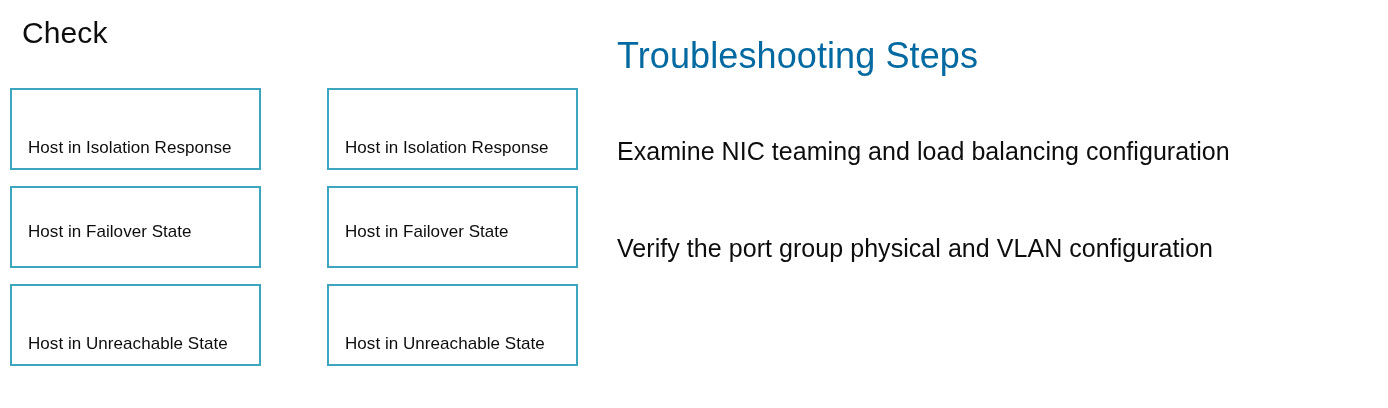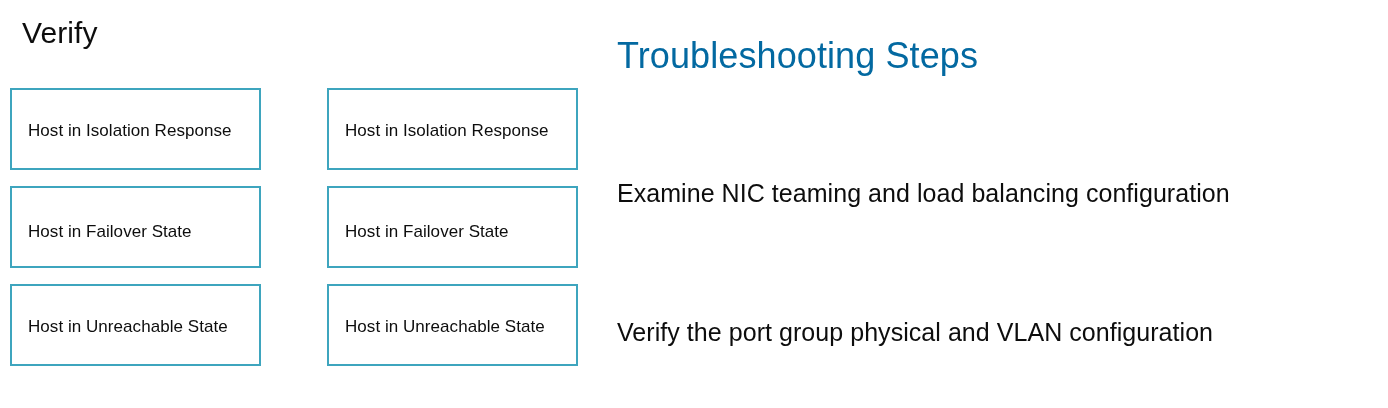--- a/index.html
+++ b/index.html
@@ -46,21 +46,21 @@
   .issue-box {
     box-sizing: border-box;
     width: 251px;
     height: 82px;
     border: 2px solid #3EA5BE;
     background: #ffffff;
     margin-bottom: 16px;
     padding: 10px 14px 8px 16px;
     display: flex;
     flex-direction: column;
-    justify-content: center;
+    justify-content: flex-end;
     overflow: hidden;
   }
   .issue-box.single-line {
     justify-content: center;
     padding-top: 16px;
     padding-bottom: 8px;
   }
   .issue-box:last-child { margin-bottom: 8px; }
 
   .issue-box-label {
@@ -92,30 +92,29 @@
     width: 760px;
   }
   .ts-step {
     font-size: 25px;
     line-height: 33px;
     font-weight: 400;
     color: #0d0d0d;
     letter-spacing: 0.05px;
     white-space: nowrap;
     height: 97px;
-    margin-top: 42px;
   }
   .ts-step:last-child { height: auto; }
 </style>
 </head>
 <body>
 
 <div id="canvas">
 
-  <div class="issues-title">Verify</div>
+  <div class="issues-title">Check</div>
 
   <div class="issue-col col-1">
     <div class="issue-box">
       <span class="issue-box-label">Host in Isolation Response</span>
     </div>
     <div class="issue-box single-line">
       <span class="issue-box-label">Host in Failover State</span>
     </div>
     <div class="issue-box">
       <span class="issue-box-label">Host in Unreachable State</span>

